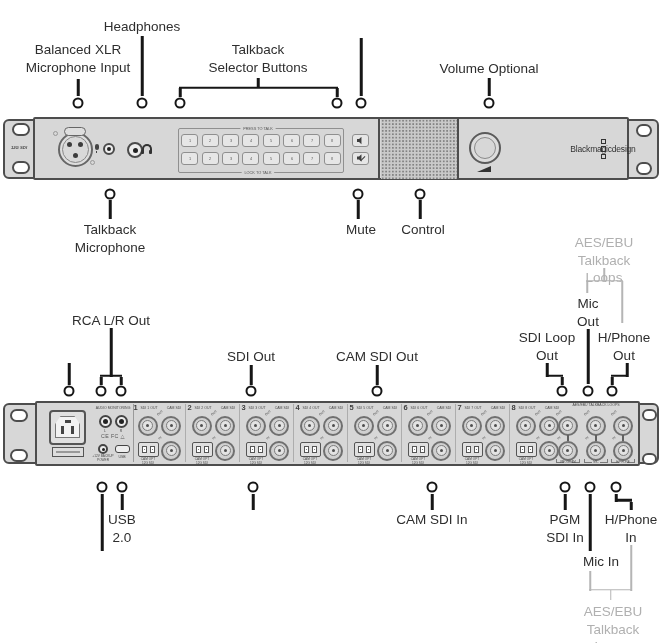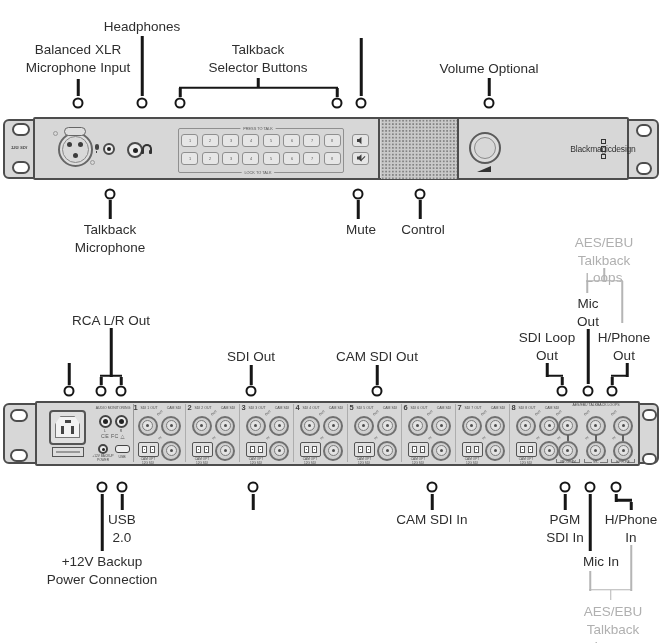--- a/index.html
+++ b/index.html
@@ -128,22 +128,20 @@
   <div class="lbl" style="left:251px;top:348px;">SDI Out</div>
   <div class="vl" style="left:251px;top:365px;height:19.5px;"></div>
   <div class="dot" style="left:251px;top:390.5px;"></div>
 
   <div class="lbl" style="left:377px;top:348px;">CAM SDI Out</div>
   <div class="vl" style="left:377px;top:365px;height:19.5px;"></div>
   <div class="dot" style="left:377px;top:390.5px;"></div>
 
   <div class="dot" style="left:102px;top:487px;"></div>
   <div class="vl" style="left:102px;top:493.5px;height:57.5px;"></div>
-  <div class="lbl" style="left:102px;top:553px;">+12V Backup
-Power Connection</div>
 
   <div class="dot" style="left:122px;top:487px;"></div>
   <div class="vl" style="left:122px;top:493.5px;height:16px;"></div>
   <div class="lbl" style="left:122px;top:511px;">USB
 2.0</div>
 
   <div class="dot" style="left:253px;top:487px;"></div>
   <div class="vl" style="left:253px;top:493.5px;height:16px;"></div>
 
   <div class="dot" style="left:432px;top:487px;"></div>

